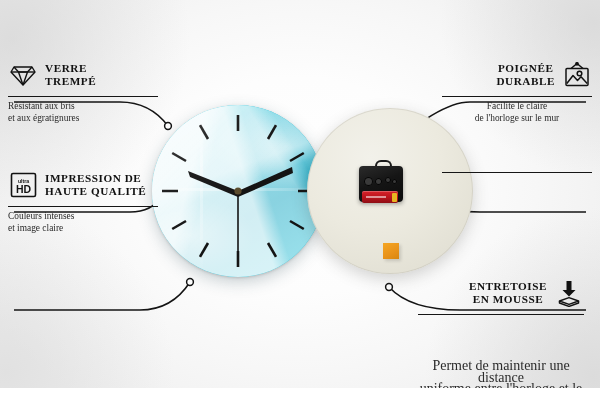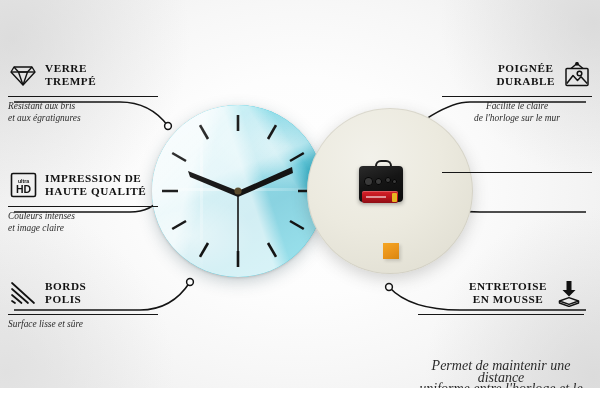--- a/index.html
+++ b/index.html
@@ -92,21 +92,20 @@
     margin-bottom: 4px;
     width: 100%;
   }
 
   .feat-desc {
     font-family: "Liberation Serif", serif;
     font-size: 9.4px;
     line-height: 11.6px;
     color: #2b2b2b;
     white-space: pre-line;
-    font-style: italic;
   }
 
   
   #clock-front {
     position: absolute;
     left: 152px;
     top: 105px;
     width: 172px;
     height: 172px;
     border-radius: 50%;
@@ -360,36 +359,20 @@
         </svg>
       </span>
       <span class="feat-title">IMPRESSION DE
 HAUTE QUALITÉ</span>
     </div>
     <div class="feat-rule"></div>
     <div class="feat-desc">Couleurs intenses
 et image claire</div>
   </div>
 
-  <div class="feature left" style="top: 276px;">
-    <div class="feat-head">
-      <span class="feat-icon">
-        <svg width="27" height="26" viewBox="0 0 27 26" stroke="#121212" stroke-width="1.7" stroke-linecap="round">
-          <line x1="2" y1="3" x2="24" y2="23"></line>
-          <line x1="2" y1="9" x2="18" y2="23"></line>
-          <line x1="2" y1="15" x2="11.5" y2="23"></line>
-          <line x1="2" y1="21" x2="5" y2="23"></line>
-        </svg>
-      </span>
-      <span class="feat-title">BORDS
-POLIS</span>
-    </div>
-    <div class="feat-rule"></div>
-    <div class="feat-desc">Surface lisse et sûre</div>
-  </div>
 
   <div class="feature right" style="top: 58px;">
     <div class="feat-head">
       <span class="feat-title">POIGNÉE
 DURABLE</span>
       <span class="feat-icon">
         <svg width="28" height="27" viewBox="0 0 28 27" fill="none" stroke="#121212" stroke-width="1.5" stroke-linejoin="round">
           <path d="M14 1.5 L8 6.5 M14 1.5 L20 6.5"></path>
           <circle cx="14" cy="1.8" r="1.1" fill="#121212"></circle>
           <rect x="3" y="6.5" width="22" height="17" rx="1"></rect>

